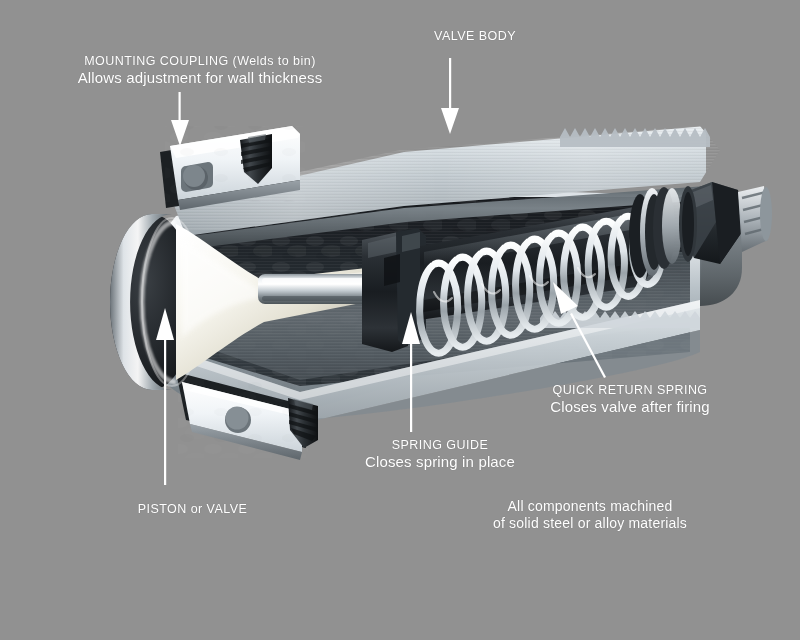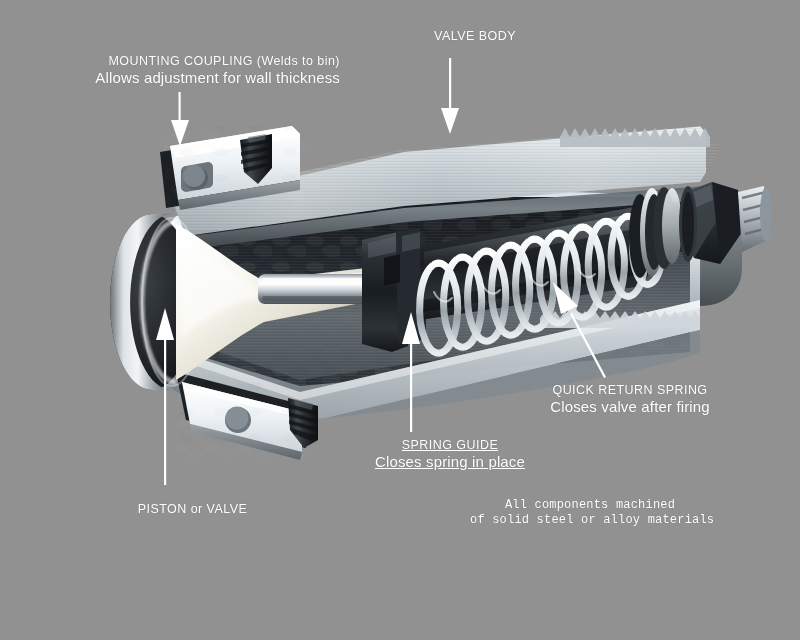--- a/index.html
+++ b/index.html
@@ -9,27 +9,27 @@
     background:#919191;
   }
   #stage{position:absolute;inset:0;width:800px;height:640px;}
   svg#art{position:absolute;left:0;top:0;width:800px;height:640px;display:block;}
 
   .lbl{position:absolute;color:#ffffff;text-align:center;line-height:1.22;
        text-shadow:0 0 1px rgba(0,0,0,.25);white-space:nowrap;pointer-events:none;}
   .lbl .t1{font-size:12.5px;letter-spacing:.45px;display:block;}
   .lbl .t2{font-size:15px;letter-spacing:.15px;display:block;}
 
-  #lbl-mounting{left:60px;top:54px;width:280px;text-align:right;}
+  #lbl-mounting{left:60px;top:54px;width:280px;}
   #lbl-valvebody{left:375px;top:29px;width:200px;}
   #lbl-quickreturn{left:530px;top:383px;width:200px;}
-  #lbl-springguide{left:365px;top:438px;width:170px;text-decoration:underline;}
+  #lbl-springguide{left:355px;top:438px;width:170px;}
   #lbl-piston{left:100px;top:502px;width:185px;}
   #lbl-note{left:470px;top:498px;width:240px;}
-  #lbl-note .t1,#lbl-note .t2{font-size:12px;letter-spacing:.2px;font-family:Liberation Mono, monospace;}
+  #lbl-note .t1,#lbl-note .t2{font-size:14px;letter-spacing:.2px;}
 </style>
 </head>
 <body>
 
 <div id="stage">
 
 <svg id="art" viewBox="0 0 800 640">
   <defs>
     <linearGradient id="gBodyOuter" x1="0" y1="0" x2="0" y2="1">
       <stop offset="0" stop-color="#d7dde2"></stop>

